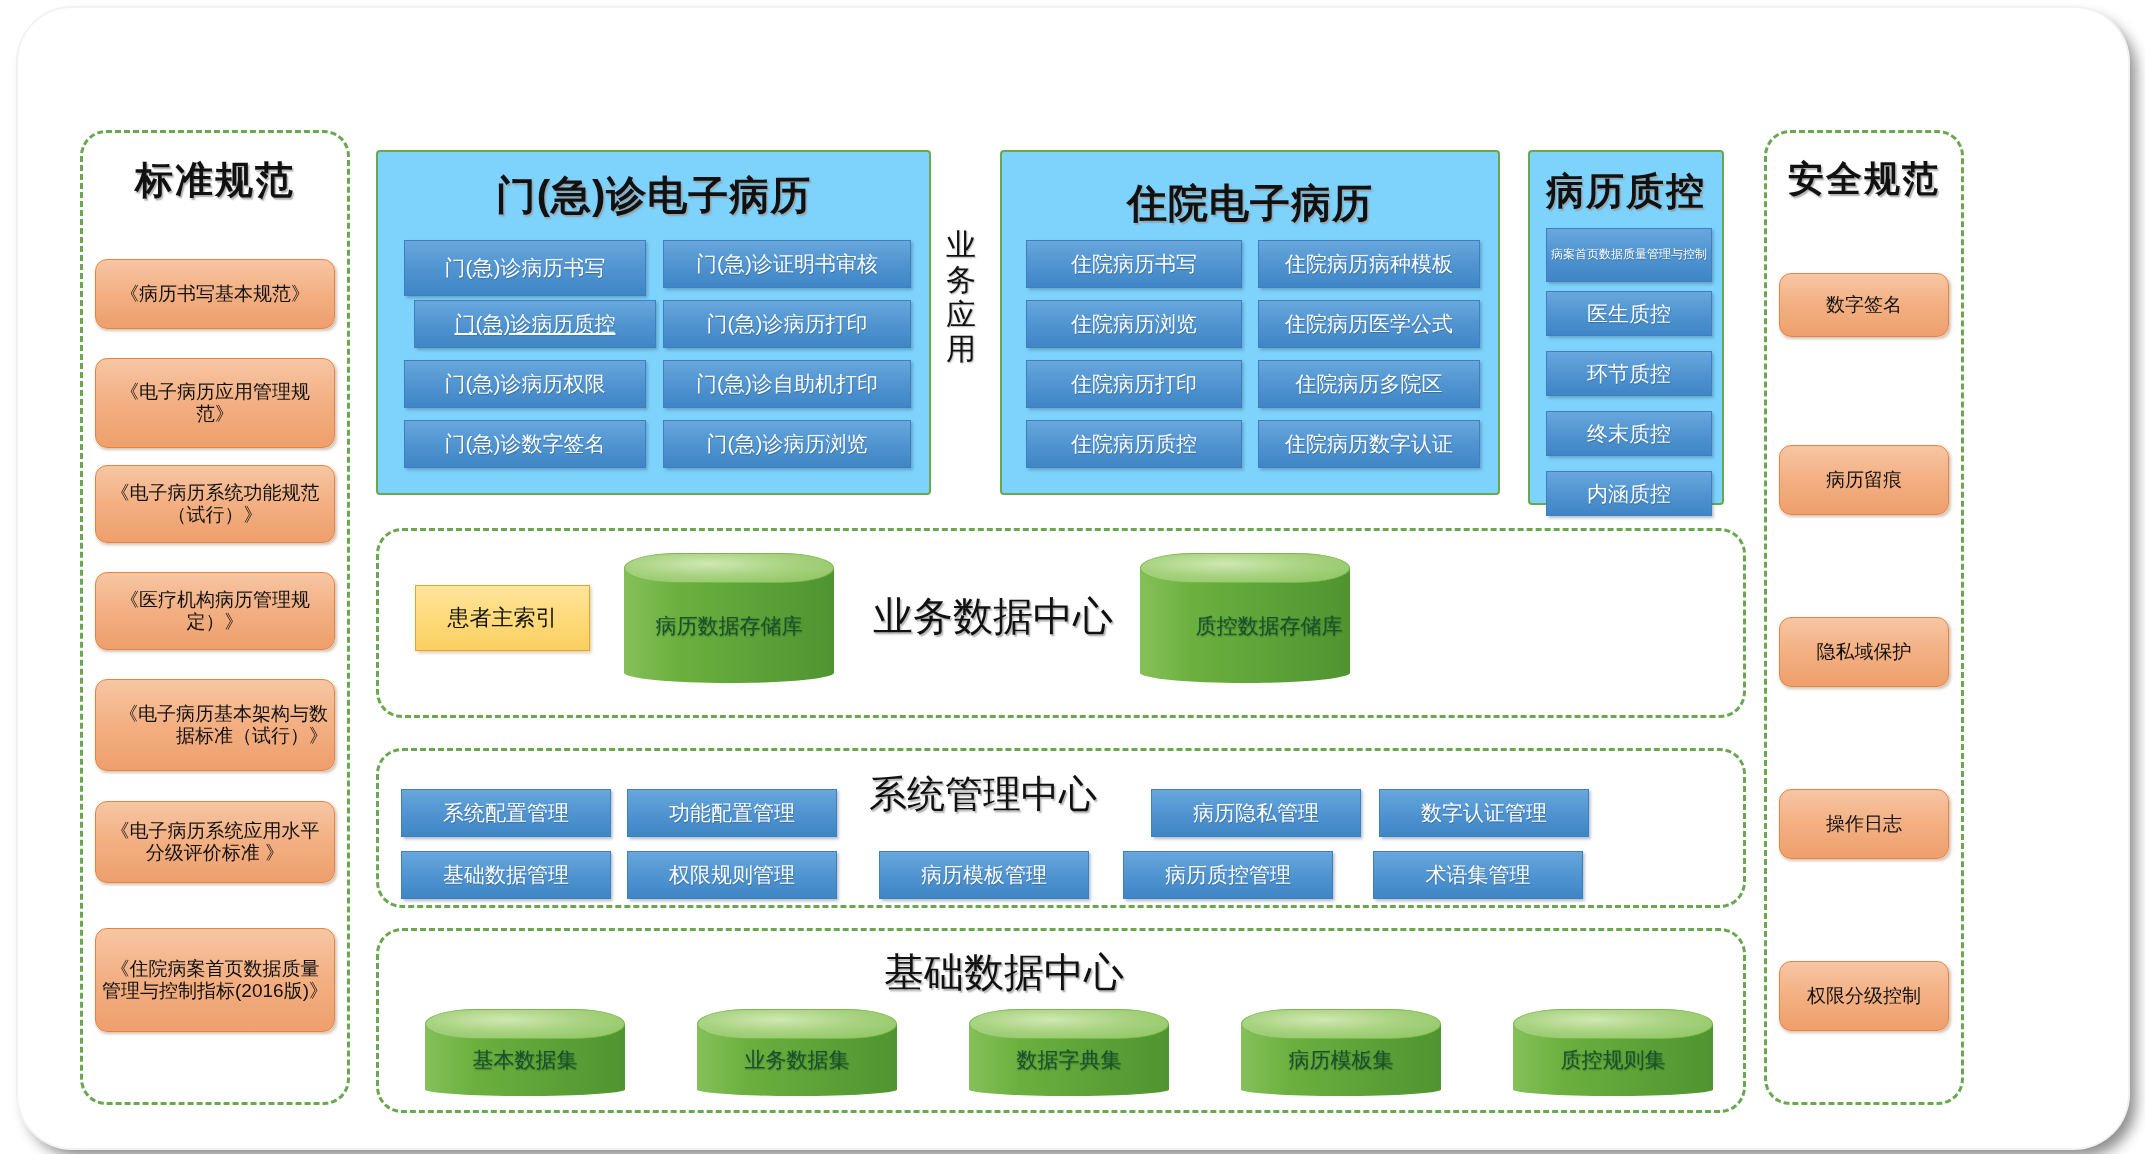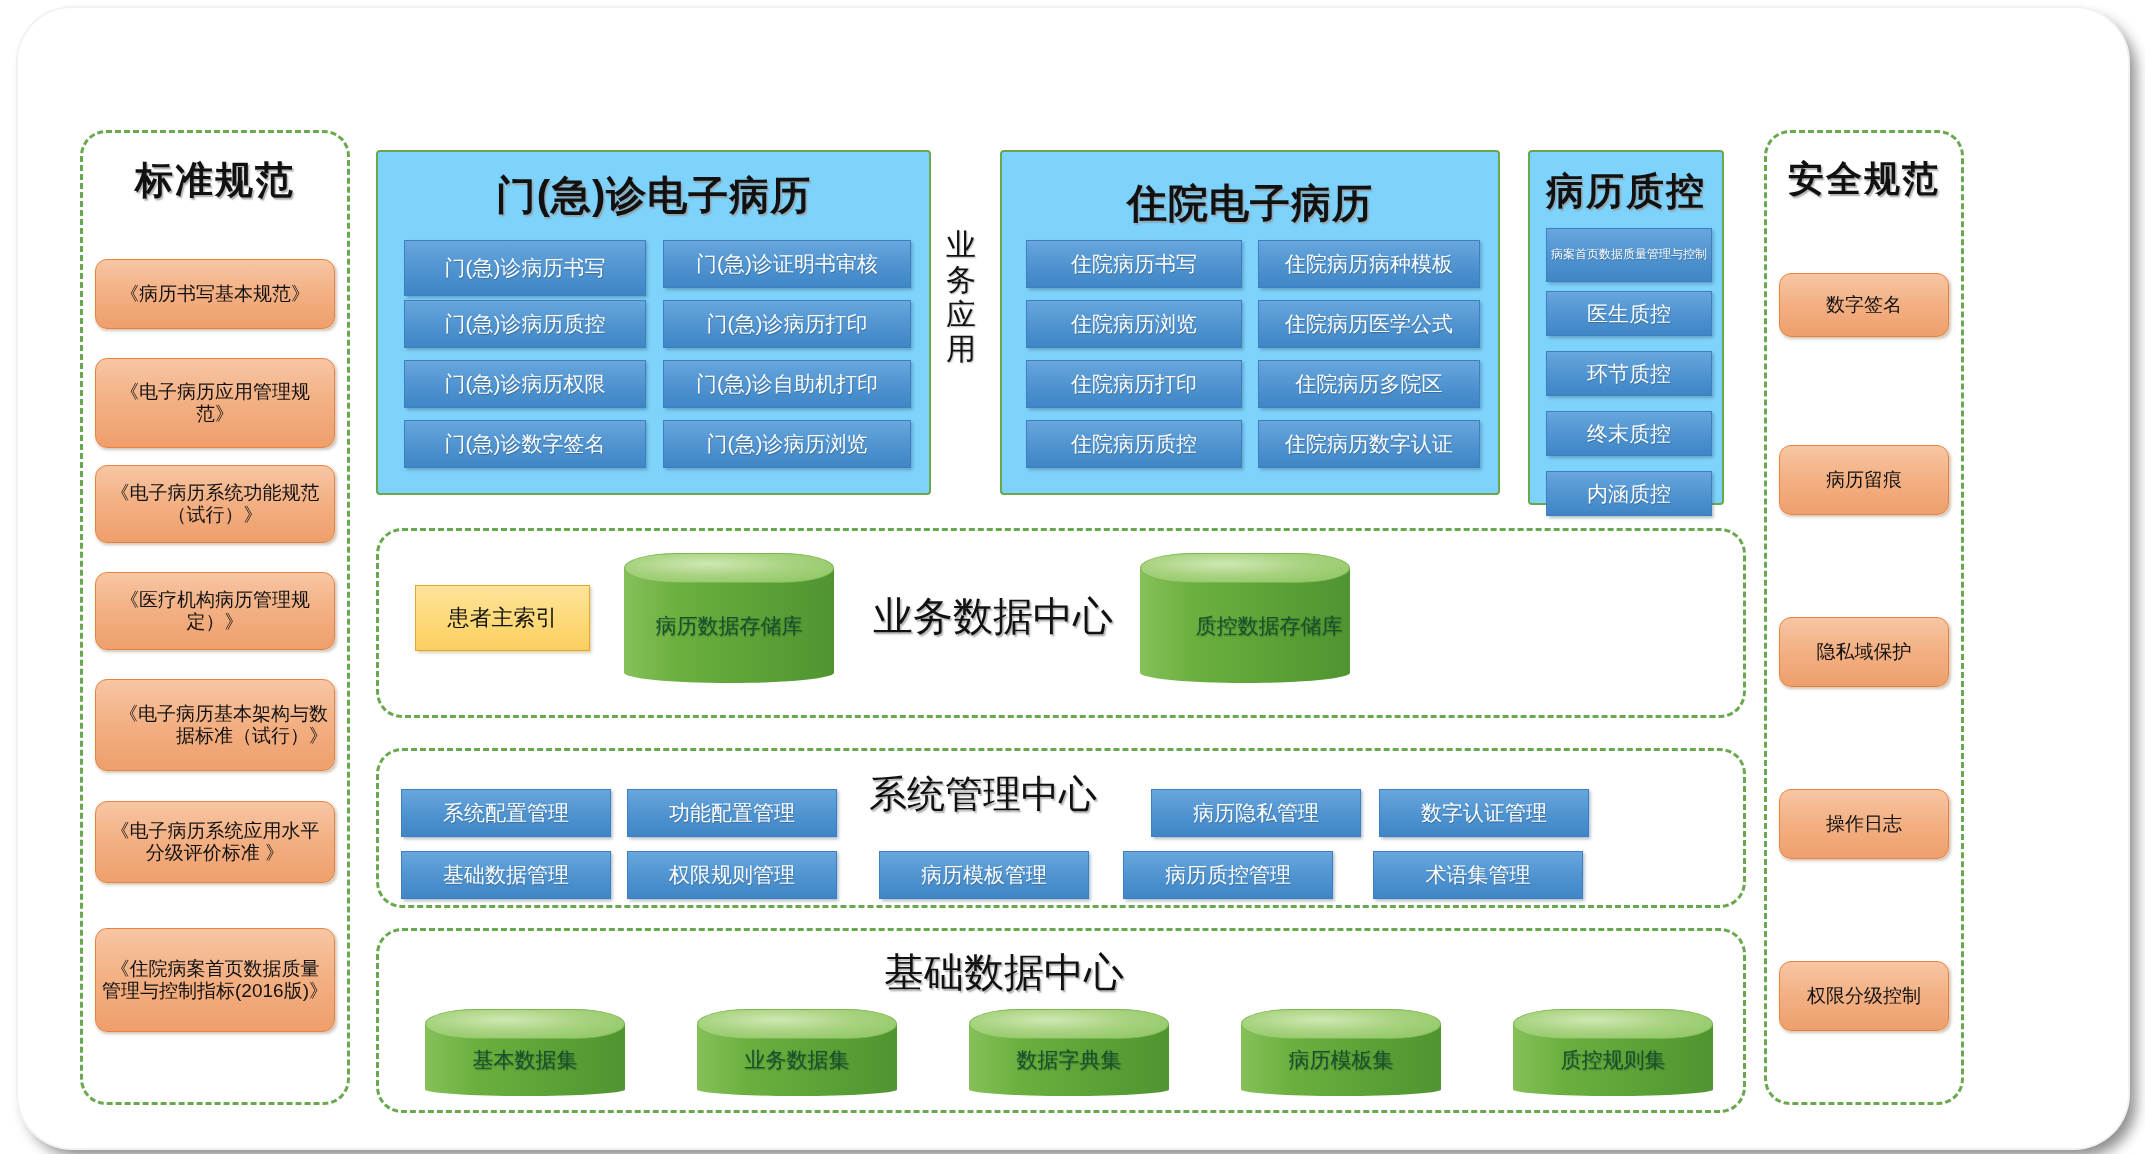--- a/index.html
+++ b/index.html
@@ -158,21 +158,21 @@
   <div class="orange-box" style="top:656px; height:70px;">操作日志</div>
   <div class="orange-box" style="top:828px; height:70px;">权限分级控制</div>
 </div>
 
 <div class="vert-label" style="left:940px; top:228px; width:42px;">业务应用</div>
 
 <div class="solid-panel" style="left:376px; top:150px; width:555px; height:345px;">
   <div class="panel-title" style="top:16px; font-size:40px; letter-spacing:1px;">门(急)诊电子病历</div>
 
   <div class="blue-box" style="left:26px; top:88px; width:242px; height:56px;">门(急)诊病历书写</div>
-  <div class="blue-box" style="left:26px; top:148px; width:242px; height:48px;">门(急)诊病历质控</div>
+  <div class="blue-box" style="left:36px; top:148px; width:242px; height:48px;text-decoration:underline;">门(急)诊病历质控</div>
   <div class="blue-box" style="left:26px; top:208px; width:242px; height:48px;">门(急)诊病历权限</div>
   <div class="blue-box" style="left:26px; top:268px; width:242px; height:48px;">门(急)诊数字签名</div>
 
   <div class="blue-box" style="left:285px; top:88px; width:248px; height:48px;">门(急)诊证明书审核</div>
   <div class="blue-box" style="left:285px; top:148px; width:248px; height:48px;">门(急)诊病历打印</div>
   <div class="blue-box" style="left:285px; top:208px; width:248px; height:48px;">门(急)诊自助机打印</div>
   <div class="blue-box" style="left:285px; top:268px; width:248px; height:48px;">门(急)诊病历浏览</div>
 </div>
 
 <div class="solid-panel" style="left:1000px; top:150px; width:500px; height:345px;">

